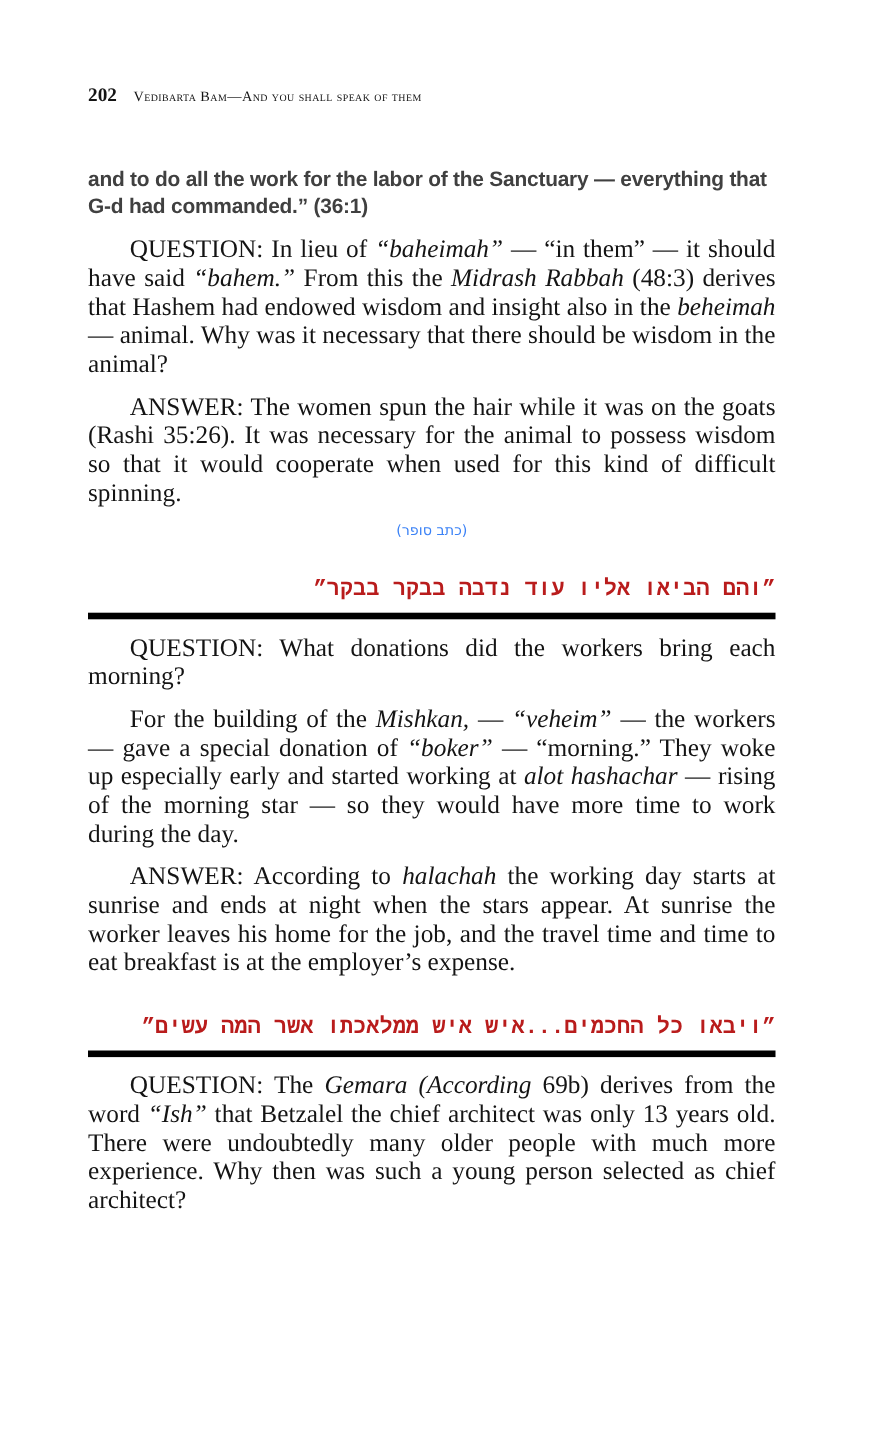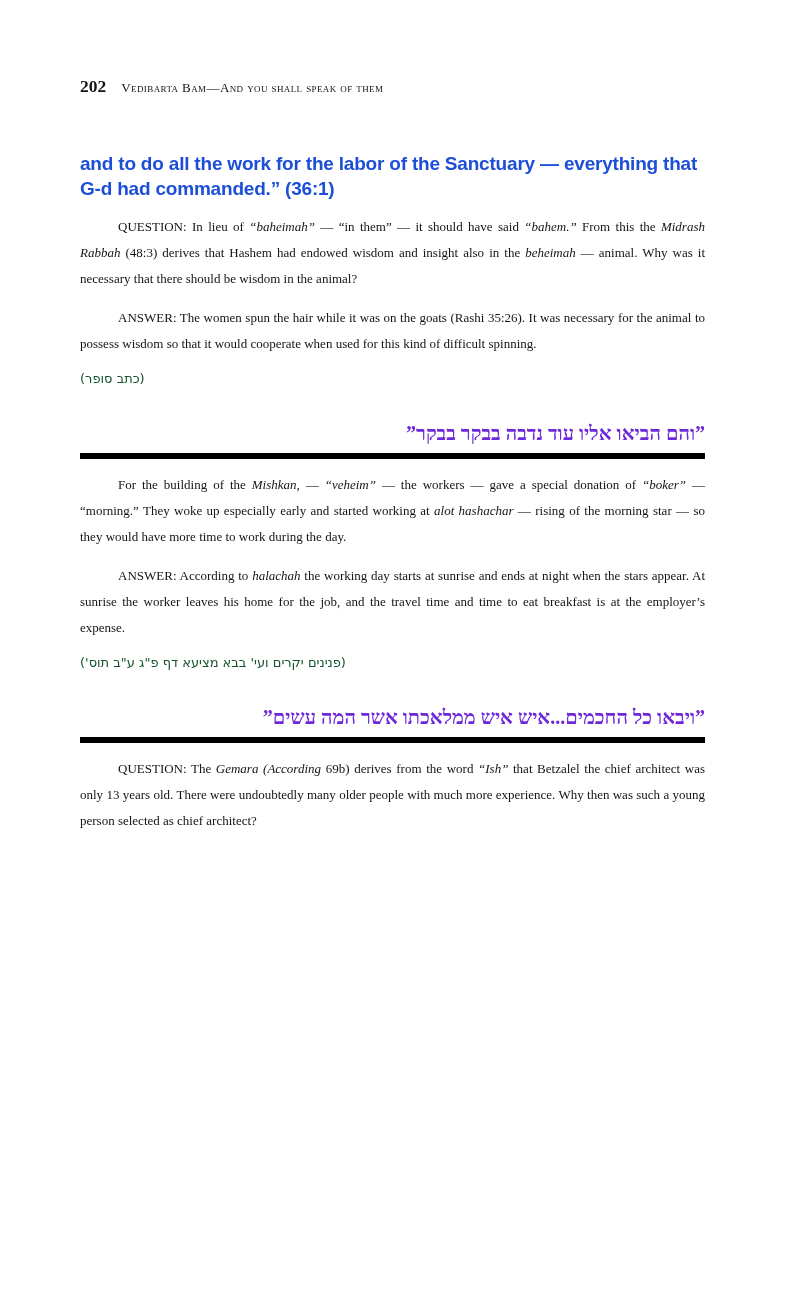--- a/index.html
+++ b/index.html
@@ -33,52 +33,52 @@
     font-size: 13px;
     letter-spacing: 0.4px;
   }
   .verse-heading {
     font-family: "Liberation Sans", sans-serif;
     font-weight: 700;
     font-size: 19px;
     line-height: 25px;
     letter-spacing: -0.2px;
     margin: 0;
-    color: #1d4ed8;
+    color: #404040;
   }
   .body-para {
-    font-size: 13px;
+    font-size: 23px;
     line-height: 26px;
     text-align: justify;
     text-indent: 38px;
     margin: 13px 0 0 0;
   }
   .body-para em {
     font-style: italic;
   }
   .attribution {
     direction: rtl;
-    text-align: left;
+    text-align: center;
     font-family: "DejaVu Sans", sans-serif;
     font-size: 13px;
     margin: 14px 0 0 0;
-    color: #14532d;
+    color: #3b82f6;
   }
   .section {
     margin-top: 34px;
   }
   .hebrew-heading {
     direction: rtl;
     text-align: right;
-    font-family: Liberation Serif, serif;
+    font-family: Liberation Mono, monospace;
     font-weight: 700;
     font-size: 20px;
     line-height: 26px;
     margin: 0 0 7px 0;
-    color: #6d28d9;
+    color: #b91c1c;
   }
   .rule {
     height: 6px;
     background: #000000;
     margin: 0;
   }
   .section .verse-heading {
     margin-top: 8px;
   }
 </style>
@@ -94,23 +94,23 @@
 
   <h2 class="verse-heading">and to do all the work for the labor of the Sanctuary — everything that G-d had commanded.” (36:1)</h2>
 
   <p class="body-para"><span>QUESTION: In lieu of </span><em>“baheimah”</em><span> — “in them” — it should have said </span><em>“bahem.”</em><span> From this the </span><em>Midrash Rabbah</em><span> (48:3) derives that Hashem had endowed wisdom and insight also in the </span><em>beheimah</em><span> — animal. Why was it necessary that there should be wisdom in the animal?</span></p>
   <p class="body-para"><span>ANSWER: The women spun the hair while it was on the goats (Rashi 35:26). It was necessary for the animal to possess wisdom so that it would cooperate when used for this kind of difficult spinning.</span></p>
   <p class="attribution">(כתב סופר)</p>
 
   <section class="section">
     <h3 class="hebrew-heading">”והם הביאו אליו עוד נדבה בבקר בבקר”</h3>
     <div class="rule"></div>
+    <p class="body-para"><span>QUESTION: What donations did the workers bring each morning?</span></p>
     <p class="body-para"><span>For the building of the </span><em>Mishkan,</em><span> — </span><em>“veheim”</em><span> — the workers — gave a special donation of </span><em>“boker”</em><span> — “morning.” They woke up especially early and started working at </span><em>alot hashachar</em><span> — rising of the morning star — so they would have more time to work during the day.</span></p>
     <p class="body-para"><span>ANSWER: According to </span><em>halachah</em><span> the working day starts at sunrise and ends at night when the stars appear. At sunrise the worker leaves his home for the job, and the travel time and time to eat breakfast is at the employer’s expense.</span></p>
-    <p class="attribution">(פנינים יקרים ועי' בבא מציעא דף פ"ג ע"ב תוס')</p>
   </section>
 
   <section class="section">
     <h3 class="hebrew-heading">”ויבאו כל החכמים...איש איש ממלאכתו אשר המה עשים”</h3>
     <div class="rule"></div>
     <p class="body-para"><span>QUESTION: The </span><em>Gemara (According</em><span> 69b) derives from the word </span><em>“Ish”</em><span> that Betzalel the chief architect was only 13 years old. There were undoubtedly many older people with much more experience. Why then was such a young person selected as chief architect?</span></p>
   </section>
 
 </div>
 

